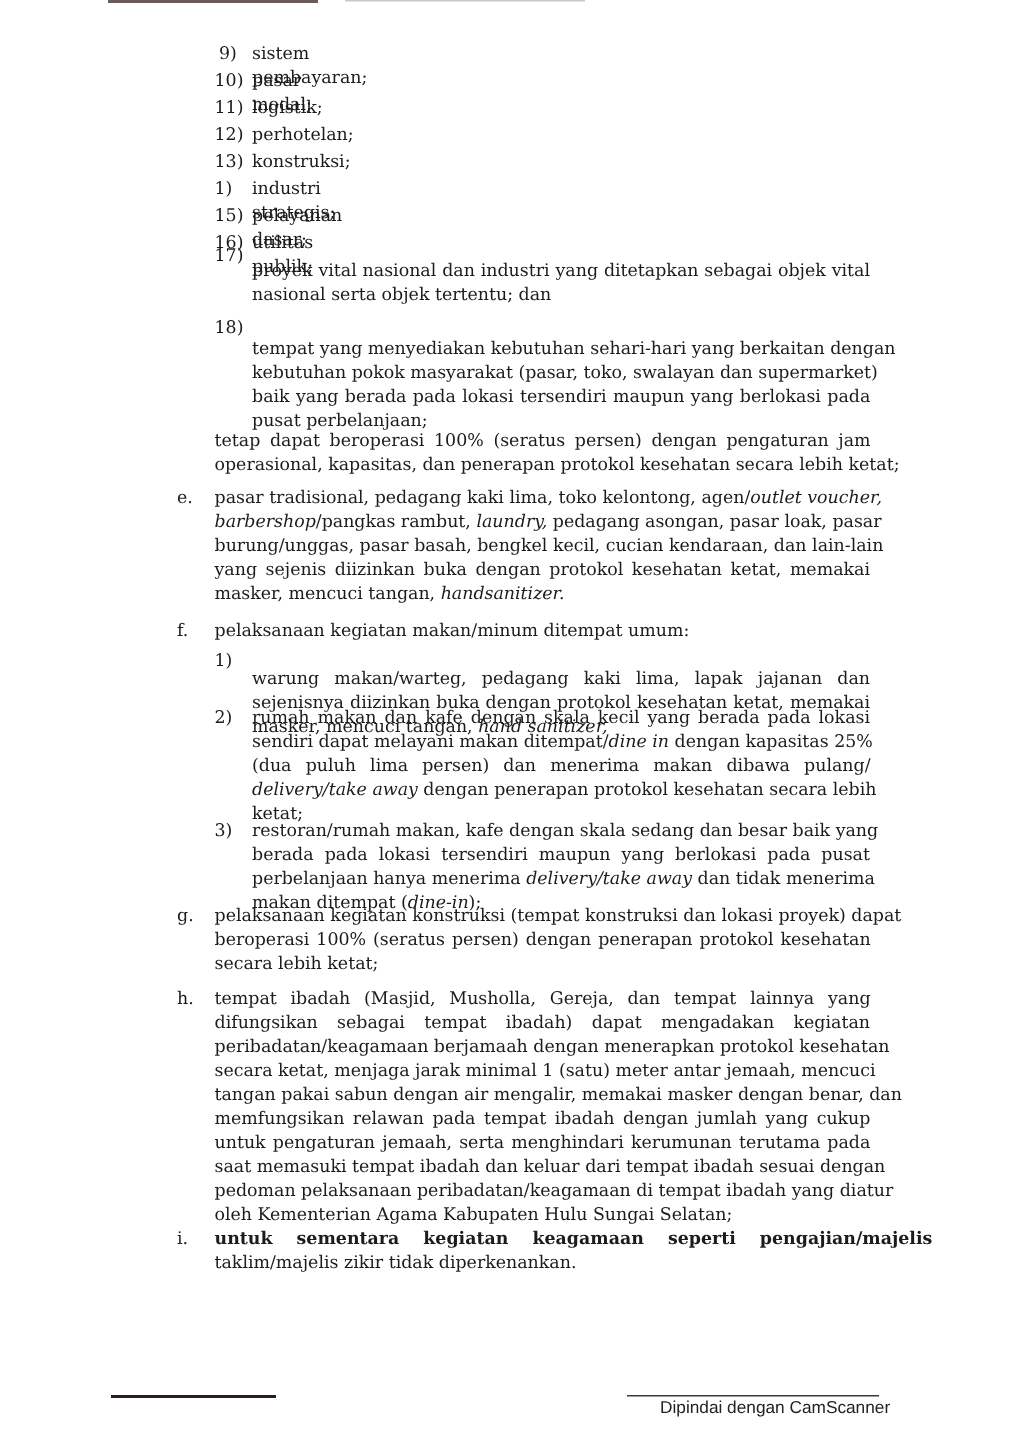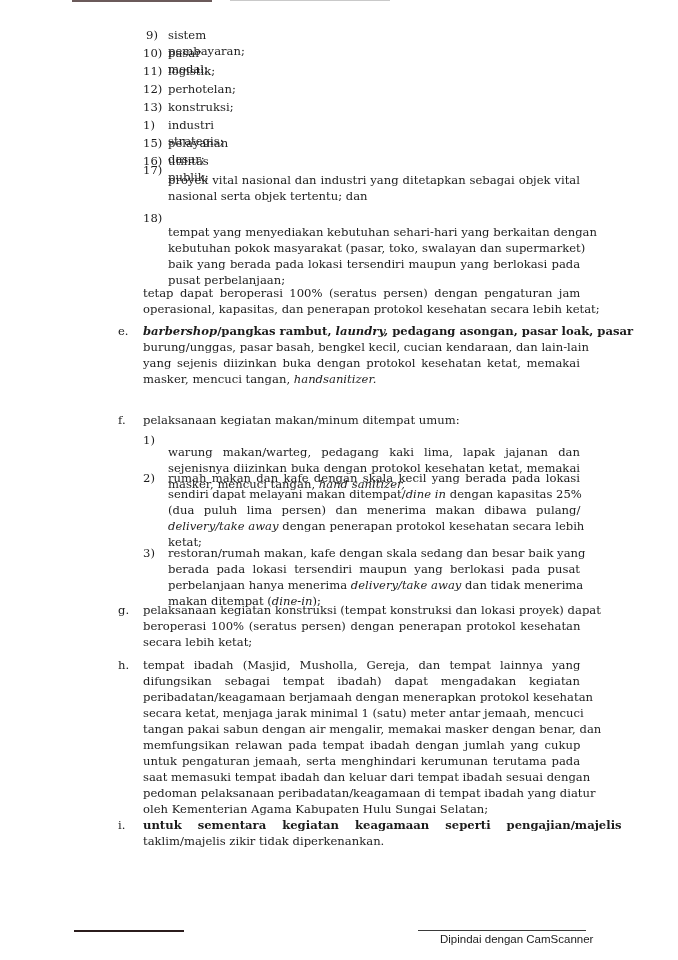--- a/index.html
+++ b/index.html
@@ -83,21 +83,22 @@
   </div>
 
   <div class="txt" style="left:143px; top:285px; width:437px;">
     <span class="line" style="display: block; word-spacing: 2.75px;">tetap dapat beroperasi 100% (seratus persen) dengan pengaturan jam</span>
     <span class="line l">operasional, kapasitas, dan penerapan protokol kesehatan secara lebih ketat;</span>
   </div>
 
   <div>
     <span class="num" style="left:118px; top:323px;">e.</span>
     <div class="txt" style="left:143px; top:323px; width:437px;">
-      <span class="line" style="display: block; font-weight: bold;"><i>barbershop</i><span>/pangkas rambut, </span><i>laundry,</i><span> pedagang asongan, pasar loak, pasar</span></span>
+      <span class="line" style="display: block;"><span>pasar tradisional, pedagang kaki lima, toko kelontong, agen/</span><i>outlet voucher,</i></span>
+      <span class="line" style="display: block;"><i>barbershop</i><span>/pangkas rambut, </span><i>laundry,</i><span> pedagang asongan, pasar loak, pasar</span></span>
       <span class="line" style="display: block;">burung/unggas, pasar basah, bengkel kecil, cucian kendaraan, dan lain-lain</span>
       <span class="line" style="display: block; word-spacing: 2px;">yang sejenis diizinkan buka dengan protokol kesehatan ketat, memakai</span>
       <span class="line l"><span>masker, mencuci tangan, </span><i>handsanitizer.</i></span>
     </div>
   </div>
 
   <div>
     <span class="num" style="left:118px; top:412px;">f.</span>
     <span class="num" style="left:143px; top:412px;">pelaksanaan kegiatan makan/minum ditempat umum:</span>
 

